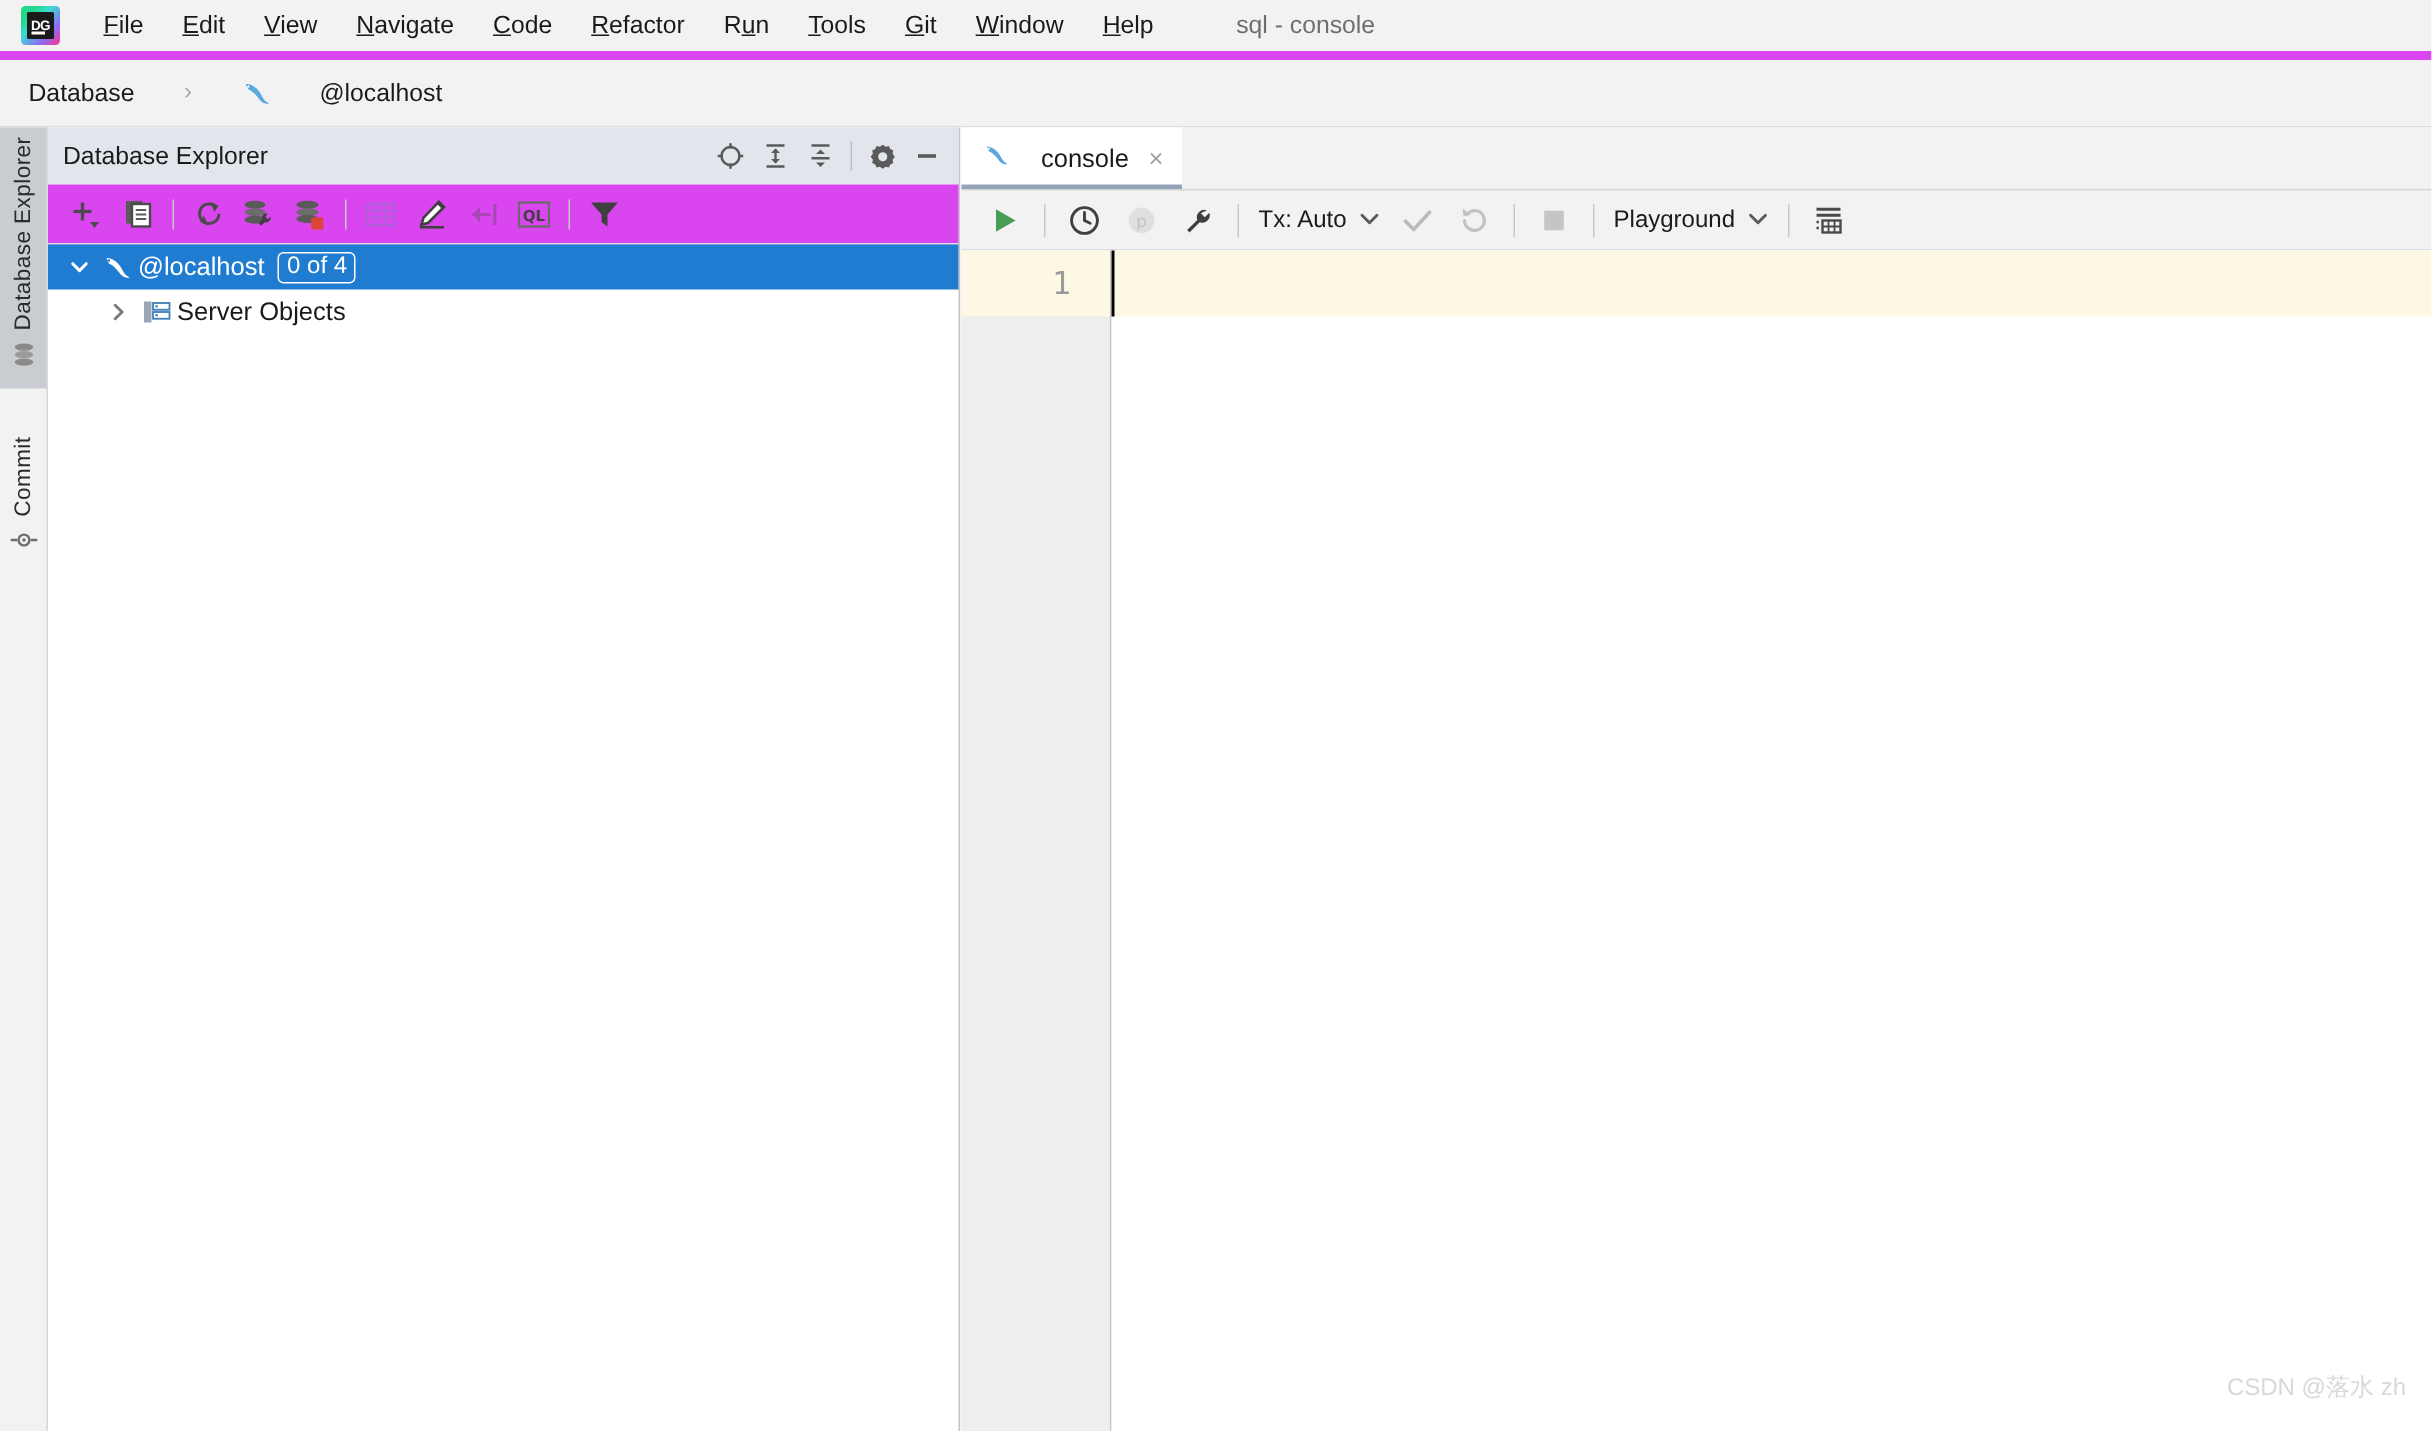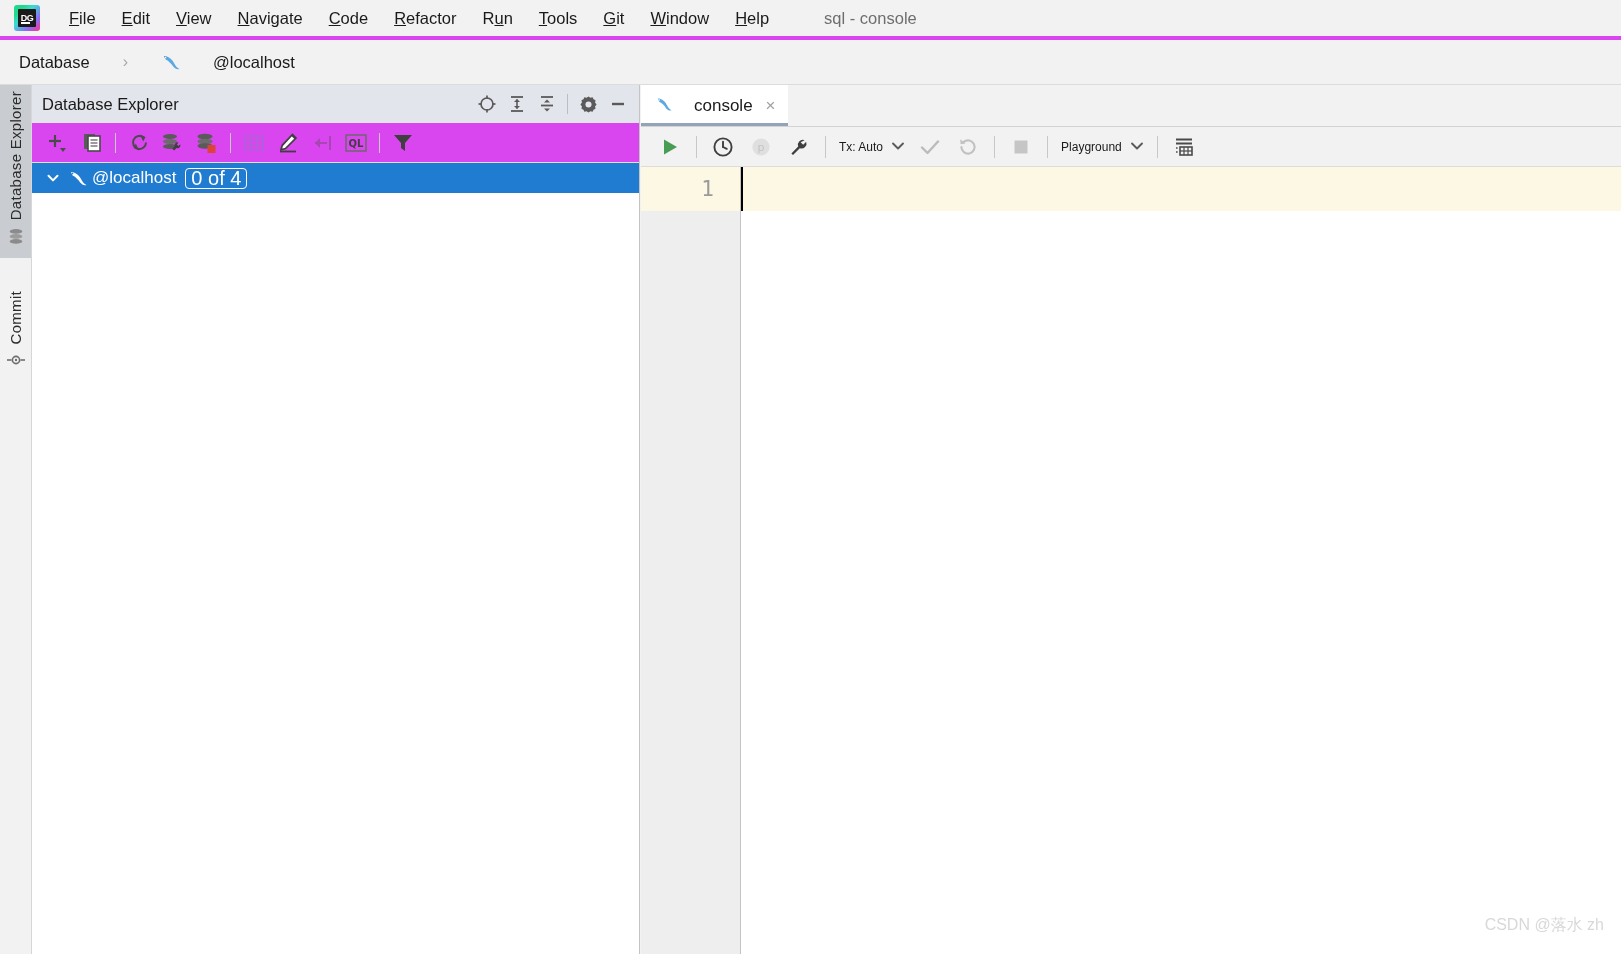--- a/index.html
+++ b/index.html
@@ -11,21 +11,21 @@
     background: #ffffff;
     -webkit-font-smoothing: antialiased;
   }
   .app { position: relative; width: 1621px; height: 954px; background: #f2f2f2; }
 
   
   .menubar {
     position: absolute; top: 0; left: 0; width: 1621px; height: 40px;
     background: #f2f2f2;
     display: flex; align-items: center;
-    border-bottom: 4px solid #d946ef;
+    border-bottom: 6px solid #d946ef;
   }
   .dg-logo {
     width: 26px; height: 26px; margin-left: 14px; margin-right: 16px;
     position: relative; border-radius: 3px; overflow: hidden;
     background: linear-gradient(135deg,#21d789 0%, #22d88f 22%, #3ddbd0 40%, #8a6cf6 72%, #ff318c 100%);
     flex: none;
   }
   .dg-logo .inner {
     position: absolute; left: 4px; top: 4px; right: 4px; bottom: 4px;
     background: #1a1a1a; border-radius: 1px;
@@ -95,21 +95,21 @@
   
   .tree { padding-top: 0; font-size: 17px; }
   .tree-row { display: flex; align-items: center; height: 30px; padding-left: 8px; }
   .tree-row.selected { background: #1f7cd0; color: #ffffff; }
   .twisty { width: 26px; display: flex; align-items: center; justify-content: center; flex: none; cursor: default; }
   .node-ico { width: 26px; display: flex; align-items: center; justify-content: center; flex: none; }
   .node-label { color: #1a1a1a; white-space: nowrap; }
   .tree-row.selected .node-label { color: #ffffff; }
   .badge {
     margin-left: 9px; border: 1px solid #ffffff; border-radius: 4px;
-    font-size: 20px; color: #ffffff; padding: 0px 5px 1px 5px; line-height: 18px;
+    font-size: 16px; color: #ffffff; padding: 0px 5px 1px 5px; line-height: 18px;
   }
   .row-indent { padding-left: 60px; }
   .muted { color: #8b8b8b; }
   .ellipsis-btn {
     margin-left: 12px; border: 1px solid #bdbdbd; border-radius: 3px;
     background: #fbfbfb; color: #9a9a9a; font-size: 13px;
     padding: 1px 7px 3px 7px; line-height: 14px; cursor: default;
   }
 
   
@@ -127,21 +127,21 @@
   .tab-label { font-size: 17px; color: #1a1a1a; margin-left: 19px; white-space: nowrap; }
   .tab-close { font-size: 17px; color: #a0a0a0; margin-left: 13px; cursor: default; }
   .tab-underline { position: absolute; left: 0; bottom: 0; width: 100%; height: 3px; background: #93a3b8; }
 
   .run-toolbar {
     height: 40px; background: #f2f2f2; display: flex; align-items: center;
     padding-left: 10px; border-bottom: 1px solid #dcdcdc;
   }
   .rt-ico { width: 38px; height: 32px; display: flex; align-items: center; justify-content: center; cursor: default; }
   .rt-div { width: 1px; height: 22px; background: #c8c8c8; margin: 0 7px; }
-  .rt-combo { display: flex; align-items: center; font-size: 12px; color: #1a1a1a; padding: 0 6px; cursor: default; white-space: nowrap; }
+  .rt-combo { display: flex; align-items: center; font-size: 16px; color: #1a1a1a; padding: 0 6px; cursor: default; white-space: nowrap; }
   .caret { margin-left: 8px; color: #5a5a5a; }
 
   .code-wrap { position: relative; height: 787px; background: #ffffff; display: flex; }
   .gutter {
     width: 100px; background: #eeeeee; position: relative; flex: none;
     border-right: 1px solid #c4c4c4;
   }
   .gutter .line1 {
     height: 44px; background: #fdf8e3; display: flex; align-items: center;
     justify-content: flex-end; padding-right: 26px;
@@ -375,20 +375,37 @@
           <svg width="22" height="20" viewBox="0 0 22 20">
             <path d="M3 4 C7 4 11 7 13 11 C14.5 14 16 16 18.5 17 C16 17.6 13.8 16.6 12.2 14.6 C10.4 12.2 8 9 4.6 7.6 Z" fill="#ffffff"></path>
             <circle cx="4.6" cy="5.6" r="0.8" fill="#1f7cd0"></circle>
           </svg>
         </div>
         <div class="node-label">@localhost</div>
         <div class="badge">0 of 4</div>
       </div>
 
 
+      <div class="tree-row" style="padding-left:34px;">
+        <div class="twisty">
+          <svg width="14" height="14" viewBox="0 0 14 14">
+            <path d="M4.8 2.5 L9.4 7 L4.8 11.5" fill="none" stroke="#7a7a7a" stroke-width="2" stroke-linecap="round" stroke-linejoin="round"></path>
+          </svg>
+        </div>
+        <div class="node-ico">
+          <svg width="20" height="18" viewBox="0 0 20 18">
+            <rect x="1" y="2" width="5" height="14" fill="#9aa7b4"></rect>
+            <rect x="7" y="3" width="11" height="4.5" fill="#ffffff" stroke="#3f7fb5" stroke-width="1.2"></rect>
+            <rect x="7" y="9" width="11" height="4.5" fill="#ffffff" stroke="#3f7fb5" stroke-width="1.2"></rect>
+            <circle cx="9.4" cy="5.2" r="0.8" fill="#3f7fb5"></circle>
+            <circle cx="9.4" cy="11.2" r="0.8" fill="#3f7fb5"></circle>
+          </svg>
+        </div>
+        <div class="node-label">Server Objects</div>
+      </div>
     </div>
   </div>
 
   <div class="editor-area">
 
     <div class="tabbar">
       <div class="tab">
         <span>
           <svg width="20" height="18" viewBox="0 0 22 20">
             <path d="M3 4 C7 4 11 7 13 11 C14.5 14 16 16 18.5 17 C16 17.6 13.8 16.6 12.2 14.6 C10.4 12.2 8 9 4.6 7.6 Z" fill="#5ba9e0"></path>

